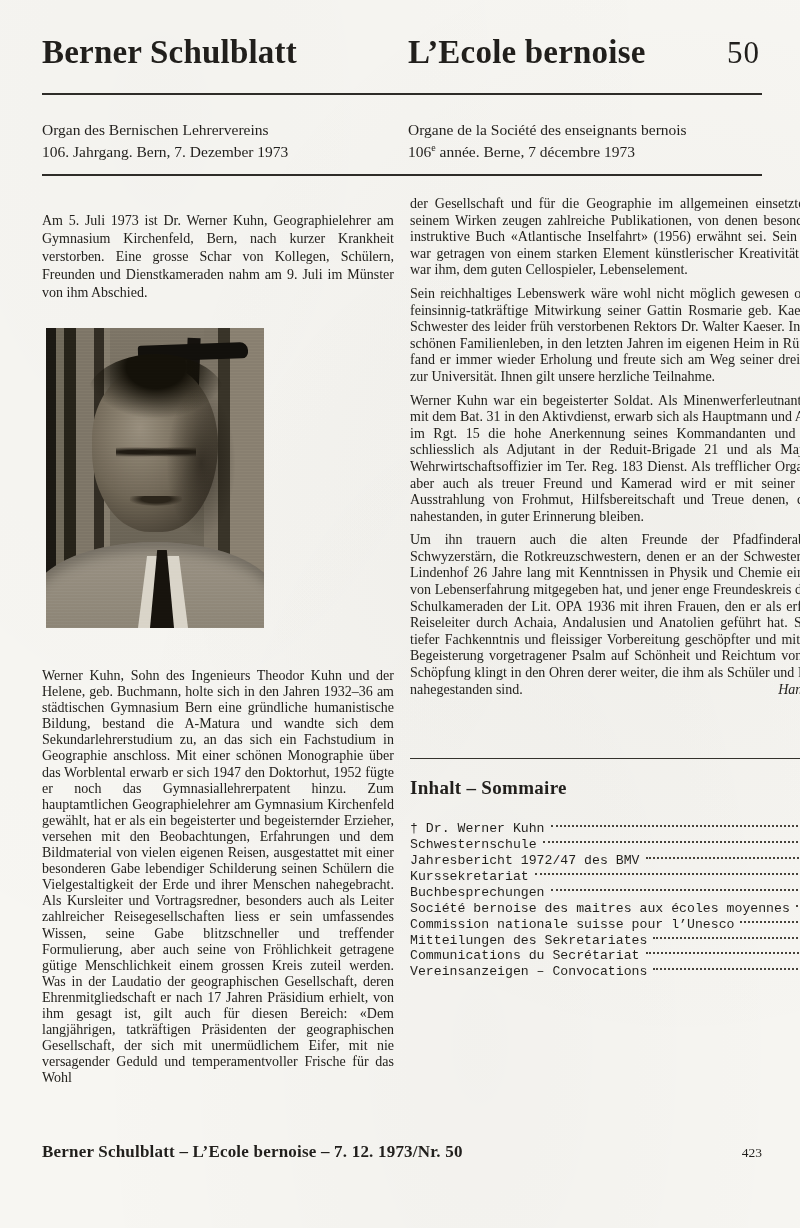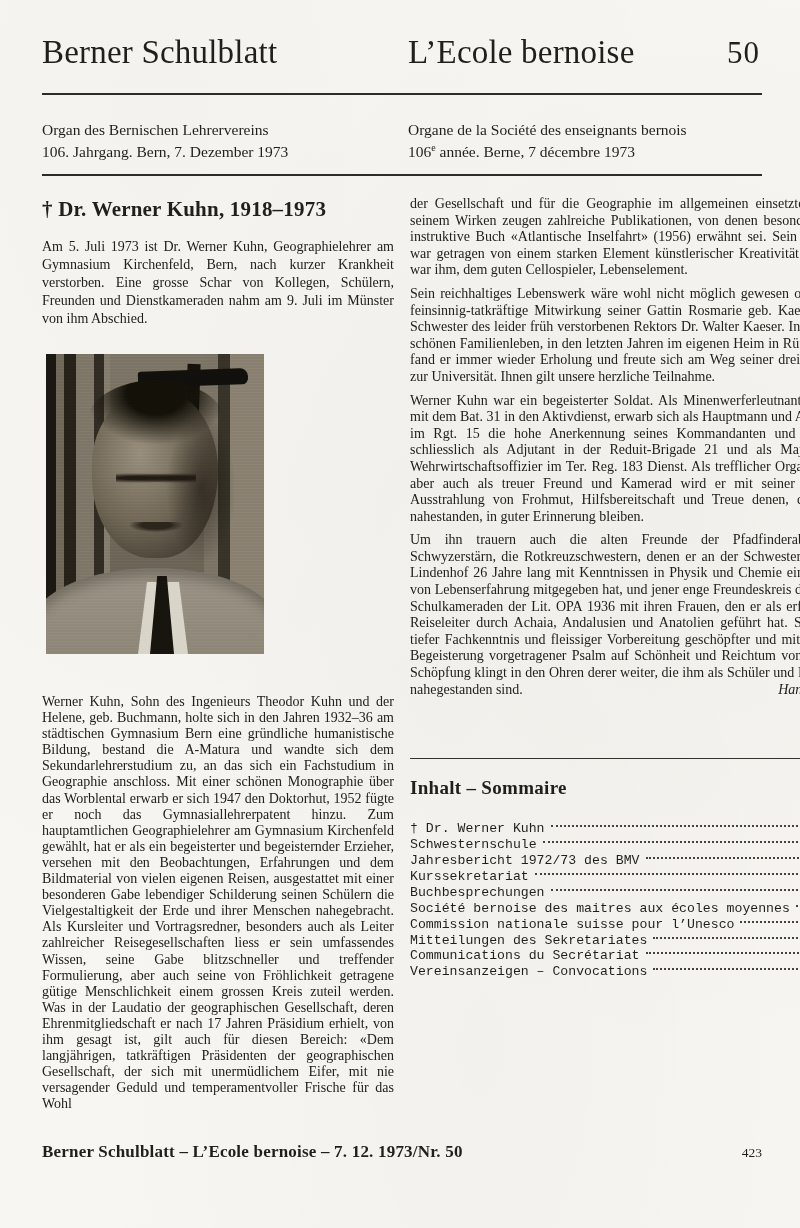--- a/index.html
+++ b/index.html
@@ -12,21 +12,21 @@
       #f7f6f2;
     color:#211f1c;
     font-family:"Liberation Serif","DejaVu Serif",serif;
     overflow:hidden;
   }
   .inner{padding:34px 38px 0 42px;}
   
   .masthead{display:flex;align-items:baseline;}
   .m-left{width:352px;flex:none;}
   .m-right{flex:1;display:flex;justify-content:space-between;align-items:baseline;padding-left:14px;}
-  .m-title{font-size:33px;font-weight:400;letter-spacing:.2px;line-height:1.1;margin:0;}
+  .m-title{font-size:33px;font-weight:700;letter-spacing:.2px;line-height:1.1;margin:0;}
   .m-issue{font-size:31px;font-weight:400;letter-spacing:1px;padding-right:2px;}
   .rule{border:0;border-top:2px solid #2e2c28;margin:0;}
   .rule-1{margin-top:22px;}
   .subhead{display:flex;padding:24px 0 11px 0;font-size:15.5px;line-height:22px;}
   .s-left{width:352px;flex:none;}
   .s-right{flex:1;padding-left:14px;}
   .subhead .ln{display:block;}
   sup{font-size:10px;vertical-align:super;line-height:0;}
   
   .columns{display:flex;margin-top:20px;}
@@ -108,21 +108,20 @@
         <span class="ln">Organe de la Société des enseignants bernois</span>
         <span class="ln"><span>106</span><sup>e</sup><span> année. Berne, 7 décembre 1973</span></span>
       </div>
     </div>
 
     <hr class="rule">
 
     <main class="columns">
 
       <section class="col-left">
-        <h2 class="art-title">† Dr. Werner Kuhn, 1918–1973</h2>
         <p class="body intro">Am 5. Juli 1973 ist Dr. Werner Kuhn, Geographielehrer am Gymnasium Kirchenfeld, Bern, nach kurzer Krankheit verstorben. Eine grosse Schar von Kollegen, Schülern, Freunden und Dienstkameraden nahm am 9. Juli im Münster von ihm Abschied.</p>
 
         <div class="photo">
           <div class="ph-frame-l"></div>
           <div class="ph-pane"></div>
           <div class="ph-frame-r"></div>
           <div class="ph-cross-v"></div>
           <div class="ph-cross-h"></div>
           <div class="ph-shoulders"></div>
           <div class="ph-shirt"></div>
@@ -152,21 +151,21 @@
               <span class="toc-label">† Dr. Werner Kuhn</span>
               <span class="toc-dots"></span>
               <span class="toc-page">423</span>
             </div>
           <div class="toc-row">
               <span class="toc-label">Schwesternschule</span>
               <span class="toc-dots"></span>
               <span class="toc-page">424</span>
             </div>
           <div class="toc-row">
-              <span class="toc-label">Jahresbericht 1972/73 des BMV</span>
+              <span class="toc-label">Jahresbericht 1972/47 des BMV</span>
               <span class="toc-dots"></span>
               <span class="toc-page">424</span>
             </div>
           <div class="toc-row">
               <span class="toc-label">Kurssekretariat</span>
               <span class="toc-dots"></span>
               <span class="toc-page">426</span>
             </div>
           <div class="toc-row">
               <span class="toc-label">Buchbesprechungen</span>

